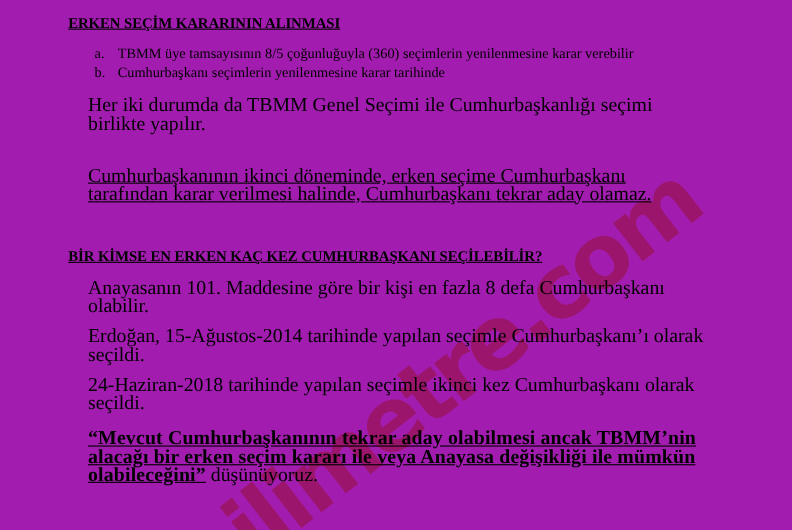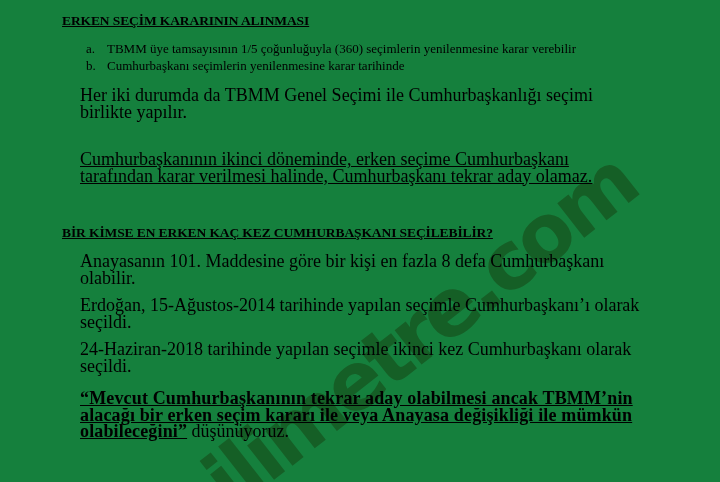--- a/index.html
+++ b/index.html
@@ -1,19 +1,19 @@
 <!DOCTYPE html>
 <html><head>
 <meta charset="utf-8">
 <style>
   html,body{margin:0;padding:0;background:#ffffff;}
   .page{
     position:relative;
     width:720px;height:482px;
-    background:#15803d;
+    background:#a21caf;
     overflow:hidden;
     font-family:"Liberation Serif", serif;
     color:#000;
     text-decoration:underline;
   }
   .content{
     position:absolute;inset:0;
     padding:12px 56px 0 62px;
     box-sizing:border-box;
     z-index:1;
@@ -69,21 +69,21 @@
 
 <div class="page">
 
   <div class="content">
 
     <div class="heading">ERKEN SEÇİM KARARININ ALINMASI</div>
 
     <div class="list">
       <div class="list-row">
         <span class="list-marker">a.</span>
-        <span class="list-text">TBMM üye tamsayısının 1/5 çoğunluğuyla (360) seçimlerin yenilenmesine karar verebilir</span>
+        <span class="list-text">TBMM üye tamsayısının 8/5 çoğunluğuyla (360) seçimlerin yenilenmesine karar verebilir</span>
       </div>
       <div class="list-row">
         <span class="list-marker">b.</span>
         <span class="list-text">Cumhurbaşkanı seçimlerin yenilenmesine karar tarihinde</span>
       </div>
     </div>
 
     <div class="para mt13">Her iki durumda da TBMM Genel Seçimi ile Cumhurbaşkanlığı seçimi birlikte yapılır.</div>
 
 

